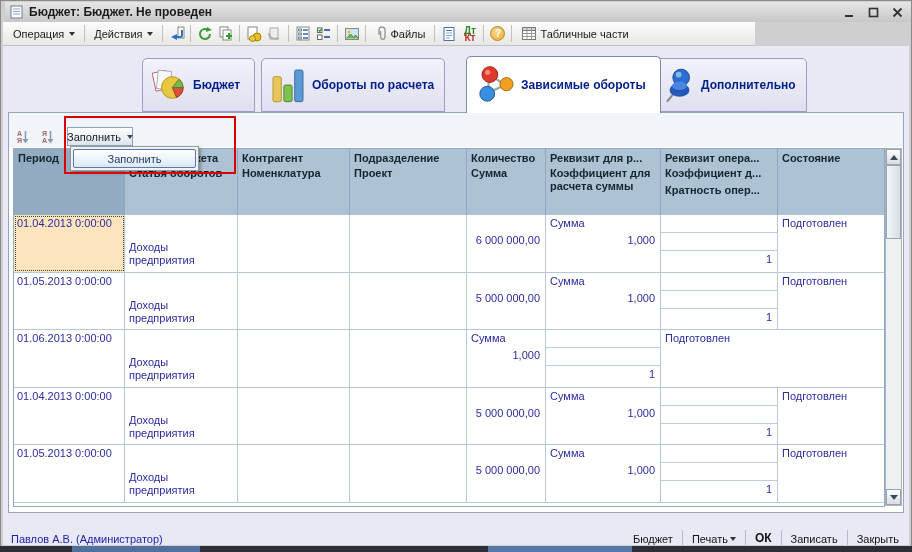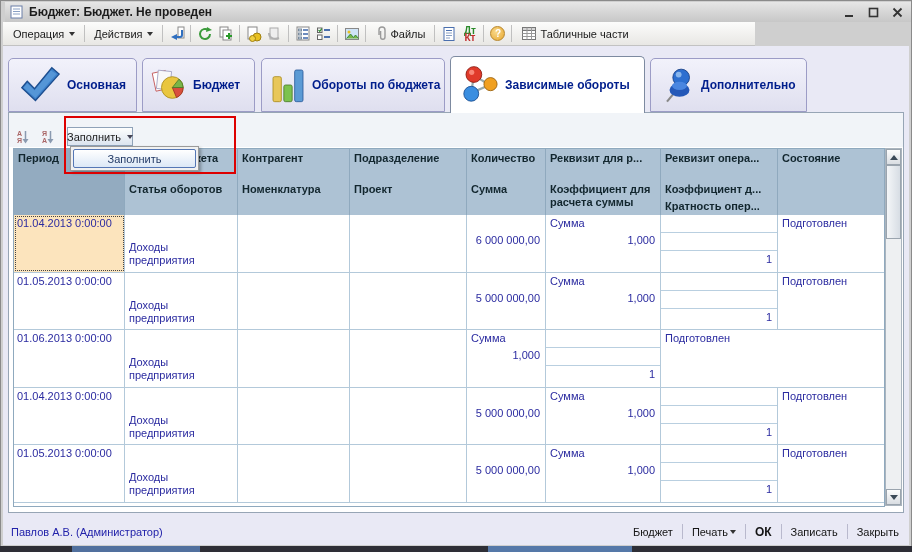--- a/index.html
+++ b/index.html
@@ -15,32 +15,32 @@
   .toolbar{position:absolute;left:3px;top:22px;width:752px;height:24px;background:linear-gradient(#fcfcfb,#e8e7e4);border-bottom:1px solid #c2c2c2;display:flex;align-items:center;padding:0 4px;box-sizing:border-box;font-size:11px;color:#1a1a1a;}
   .tbtn{display:flex;align-items:center;gap:3px;padding:2px 5px;border:1px solid transparent;border-radius:2px;cursor:pointer;white-space:nowrap;}
   .tsep{width:1px;height:17px;background:#c0c0c0;margin:0 3px;}
   .ticon{width:17px;height:17px;display:inline-flex;align-items:center;justify-content:center;padding:1px 2px;cursor:pointer;}
   .arrow-down{width:0;height:0;border-left:3px solid transparent;border-right:3px solid transparent;border-top:4px solid #333;display:inline-block;margin-left:2px;}
   
   .client{position:absolute;left:3px;top:46px;width:906px;height:499px;background:#e9e9f5;}
   
   .tab{position:absolute;height:54px;top:58px;background:linear-gradient(#f2f2fb,#dfdfef);border:1px solid #9c9cc6;border-radius:5px 5px 0 0;display:flex;align-items:center;box-sizing:border-box;cursor:pointer;z-index:1;}
   .tab .tlabel{font-size:12px;font-weight:bold;color:#001e8c;white-space:nowrap;}
-  .tab.active{top:56px;height:57px;background:#fff;border-color:#7d8aa0;border-bottom:none;z-index:3;}
+  .tab.active{top:56px;height:57px;background:#fff;border-color:#7d8aa0;border-bottom:none;z-index:3;margin-left:16px;}
   
   .panel{position:absolute;left:8px;top:112px;width:896px;height:401px;background:#fff;border:1px solid #97a5b5;box-sizing:border-box;z-index:2;}
   .localbar{position:absolute;left:9px;top:113px;width:894px;height:34px;background:#f1f4f8;z-index:2;}
   .sortbtn{position:absolute;top:127px;width:22px;height:19px;display:flex;align-items:center;justify-content:center;cursor:pointer;z-index:2;}
   .fillbtn{position:absolute;left:67px;top:127px;width:66px;height:19px;border:1px solid #8fa2b8;background:linear-gradient(#fdfefe,#dbe4ef);display:flex;align-items:center;justify-content:center;gap:4px;font-size:11px;color:#1d1d1d;box-sizing:border-box;cursor:pointer;z-index:4;}
   
   .table{position:absolute;left:13px;top:148px;width:872px;border:1px solid #8fa9be;box-sizing:border-box;background:#fff;z-index:2;font-size:11px;}
   .thead{display:grid;grid-template-columns:111px 113px 112px 117px 79px 115px 117px 106px;height:66px;background:#adc2d4;color:#12262e;font-weight:bold;}
   .th{border-right:1px solid #8fa9be;padding:3px 4px;box-sizing:border-box;overflow:hidden;cursor:pointer;}
   .th.selcol{background:#93abc0;}
-  .th .l1{margin-bottom:18px;line-height:13px;white-space:nowrap;}
+  .th .l1{margin-bottom:2px;line-height:13px;white-space:nowrap;}
   .th .l2{line-height:13px;}
   .th .l3{line-height:13px;margin-top:4px;white-space:nowrap;}
   .trow{display:grid;grid-template-columns:111px 113px 112px 117px 79px 115px 117px 106px;height:57.5px;border-bottom:1px solid #b3c9da;box-sizing:border-box;color:#2b2ba0;}
   .td{border-right:1px solid #b3c9da;box-sizing:border-box;overflow:hidden;cursor:cell;}
   .c1{padding:2px 3px;white-space:nowrap;}
   .c1.sel{background:#fce4bd;outline:1px dotted #444;outline-offset:-2px;}
   .c2 .art{padding:26px 4px 0 4px;line-height:13px;}
   .c5 .amt{padding:19px 5px 0 0;text-align:right;white-space:nowrap;}
   .c6 .attr{padding:2px 0 0 4px;height:15px;}
   .c6 .coeff{padding:2px 5px 0 0;text-align:right;}
@@ -55,21 +55,21 @@
   .sarrow{position:absolute;left:0;width:15px;height:16px;background:linear-gradient(#fdfdfd,#d9dde2);border:1px solid #9aa4ae;box-sizing:border-box;display:flex;align-items:center;justify-content:center;cursor:pointer;}
   .sthumb{position:absolute;left:0;top:16px;width:15px;height:74px;background:linear-gradient(90deg,#f4f6f8,#d7dde4);border:1px solid #9aa4ae;box-sizing:border-box;cursor:grab;}
   .tri-up{width:0;height:0;border-left:4px solid transparent;border-right:4px solid transparent;border-bottom:5px solid #3c4a58;}
   .tri-dn{width:0;height:0;border-left:4px solid transparent;border-right:4px solid transparent;border-top:5px solid #3c4a58;}
   
   .menu{position:absolute;left:70px;top:146px;width:129px;height:25px;background:#f1f1f1;border:1px solid #9a9a9a;box-shadow:2px 2px 3px rgba(0,0,0,.3);box-sizing:border-box;padding:2px;z-index:5;}
   .menu-item{height:19px;border:1px solid #5577b5;border-radius:2px;background:linear-gradient(#ffffff,#dce8f6);color:#223a66;display:flex;align-items:center;justify-content:center;font-size:11px;box-sizing:border-box;cursor:pointer;}
   
   .redbox{position:absolute;left:64px;top:116px;width:172px;height:58px;border:2px solid #dd0000;box-sizing:border-box;z-index:6;pointer-events:none;}
   
-  .statusbar{position:absolute;left:3px;top:518px;width:906px;height:27px;background:#e9e9f5;display:flex;align-items:center;font-size:11px;box-sizing:border-box;padding:0 8px;}
+  .statusbar{position:absolute;left:3px;top:518px;width:906px;height:27px;background:#e9e9f5;display:flex;align-items:flex-end;font-size:11px;box-sizing:border-box;padding:0 8px;}
   .statusbar .user{color:#2222aa;flex:1;}
   .sbtn{color:#141414;padding:0 9px;cursor:pointer;display:flex;align-items:center;white-space:nowrap;}
   .sbtn.ok{font-weight:bold;font-size:12px;}
   .ssep{width:1px;height:15px;background:#b9b9cd;}
   .bottomstrip{position:absolute;left:0;top:546px;width:912px;height:6px;background:linear-gradient(90deg,#2e2e36 0px,#2e2e36 72px,#51709e 72px,#51709e 200px,#2e2e36 200px,#2e2e36 488px,#5578a8 488px,#5578a8 632px,#2e2e36 632px);}
   .sort-letters{display:flex;flex-direction:column;font-size:7px;font-weight:bold;color:#a66;line-height:7px;}
 </style>
 </head>
 <body>
 
@@ -212,44 +212,37 @@
           <line x1="10.5" y1="1.5" x2="10.5" y2="13.5" stroke="#999"></line>
           <line x1="1.5" y1="7.5" x2="14.5" y2="7.5" stroke="#999"></line>
           <line x1="1.5" y1="10.5" x2="14.5" y2="10.5" stroke="#999"></line>
         </svg>
       <span>Табличные части</span>
     </span>
   </div>
 
   <div class="client"></div>
 
-  <div class="tab" style="left:8px;width:129px;">
-    <svg width="46" height="40" viewBox="0 0 48 44" style="margin:0 4px 0 8px;">
-        <polygon points="4,25 10,18 18,26 37,3 45,10 19,39" fill="#3d82cc" stroke="#1d4e8f" stroke-width="1.5"></polygon>
-        <polygon points="6,25 10,20 18,28 36,6 42,10 19,36" fill="#6aa8e0" opacity="0.55"></polygon>
-      </svg>
-    <span class="tlabel">Основная</span>
-  </div>
   <div class="tab" style="left:142px;width:113px;">
     <svg width="40" height="40" viewBox="0 0 48 48" style="margin:0 4px 0 6px;">
         <rect x="6" y="8" width="16" height="22" fill="#fff" stroke="#c05050" transform="rotate(-12 14 19)"></rect>
         <rect x="10" y="7" width="16" height="22" fill="#f8f8f8" stroke="#a0a0c0" transform="rotate(6 18 18)"></rect>
         <circle cx="28" cy="27" r="13" fill="#e9c63f" stroke="#a98c1d"></circle>
         <path d="M28 27 L41 27 A13 13 0 0 1 33 39 Z" fill="#d94f3d" stroke="#9a3020"></path>
         <path d="M28 27 L36 17 A13 13 0 0 1 41 27 Z" fill="#7ab648" stroke="#4a7a28"></path>
       </svg>
     <span class="tlabel">Бюджет</span>
   </div>
   <div class="tab" style="left:261px;width:184px;">
     <svg width="40" height="40" viewBox="0 0 48 48" style="margin:0 4px 0 6px;">
         <rect x="6" y="14" width="10" height="30" rx="2" fill="#e8c75a" stroke="#a98c1d"></rect>
         <rect x="19" y="24" width="10" height="20" rx="2" fill="#7cc24e" stroke="#4a7a28"></rect>
         <rect x="32" y="6" width="10" height="38" rx="2" fill="#5b9bd5" stroke="#2a5a9a"></rect>
       </svg>
-    <span class="tlabel">Обороты по бюджета</span>
+    <span class="tlabel">Обороты по расчета</span>
   </div>
   <div class="tab active" style="left:450px;width:195px;">
     <svg width="42" height="42" viewBox="0 0 48 48" style="margin:0 4px 0 8px;">
         <line x1="17" y1="13" x2="35" y2="24" stroke="#9aa" stroke-width="2.5"></line>
         <line x1="17" y1="13" x2="14" y2="33" stroke="#9aa" stroke-width="2.5"></line>
         <line x1="35" y1="24" x2="14" y2="33" stroke="#9aa" stroke-width="2.5"></line>
         <circle cx="17" cy="12" r="9" fill="#e03a2a" stroke="#8a1a10"></circle>
         <circle cx="14" cy="34" r="8.5" fill="#3a8ee0" stroke="#1a4e90"></circle>
         <circle cx="36" cy="23" r="7.5" fill="#f0a020" stroke="#9a6210"></circle>
         <circle cx="14.5" cy="9.5" r="3" fill="#ff9a8a" opacity="0.8"></circle>

